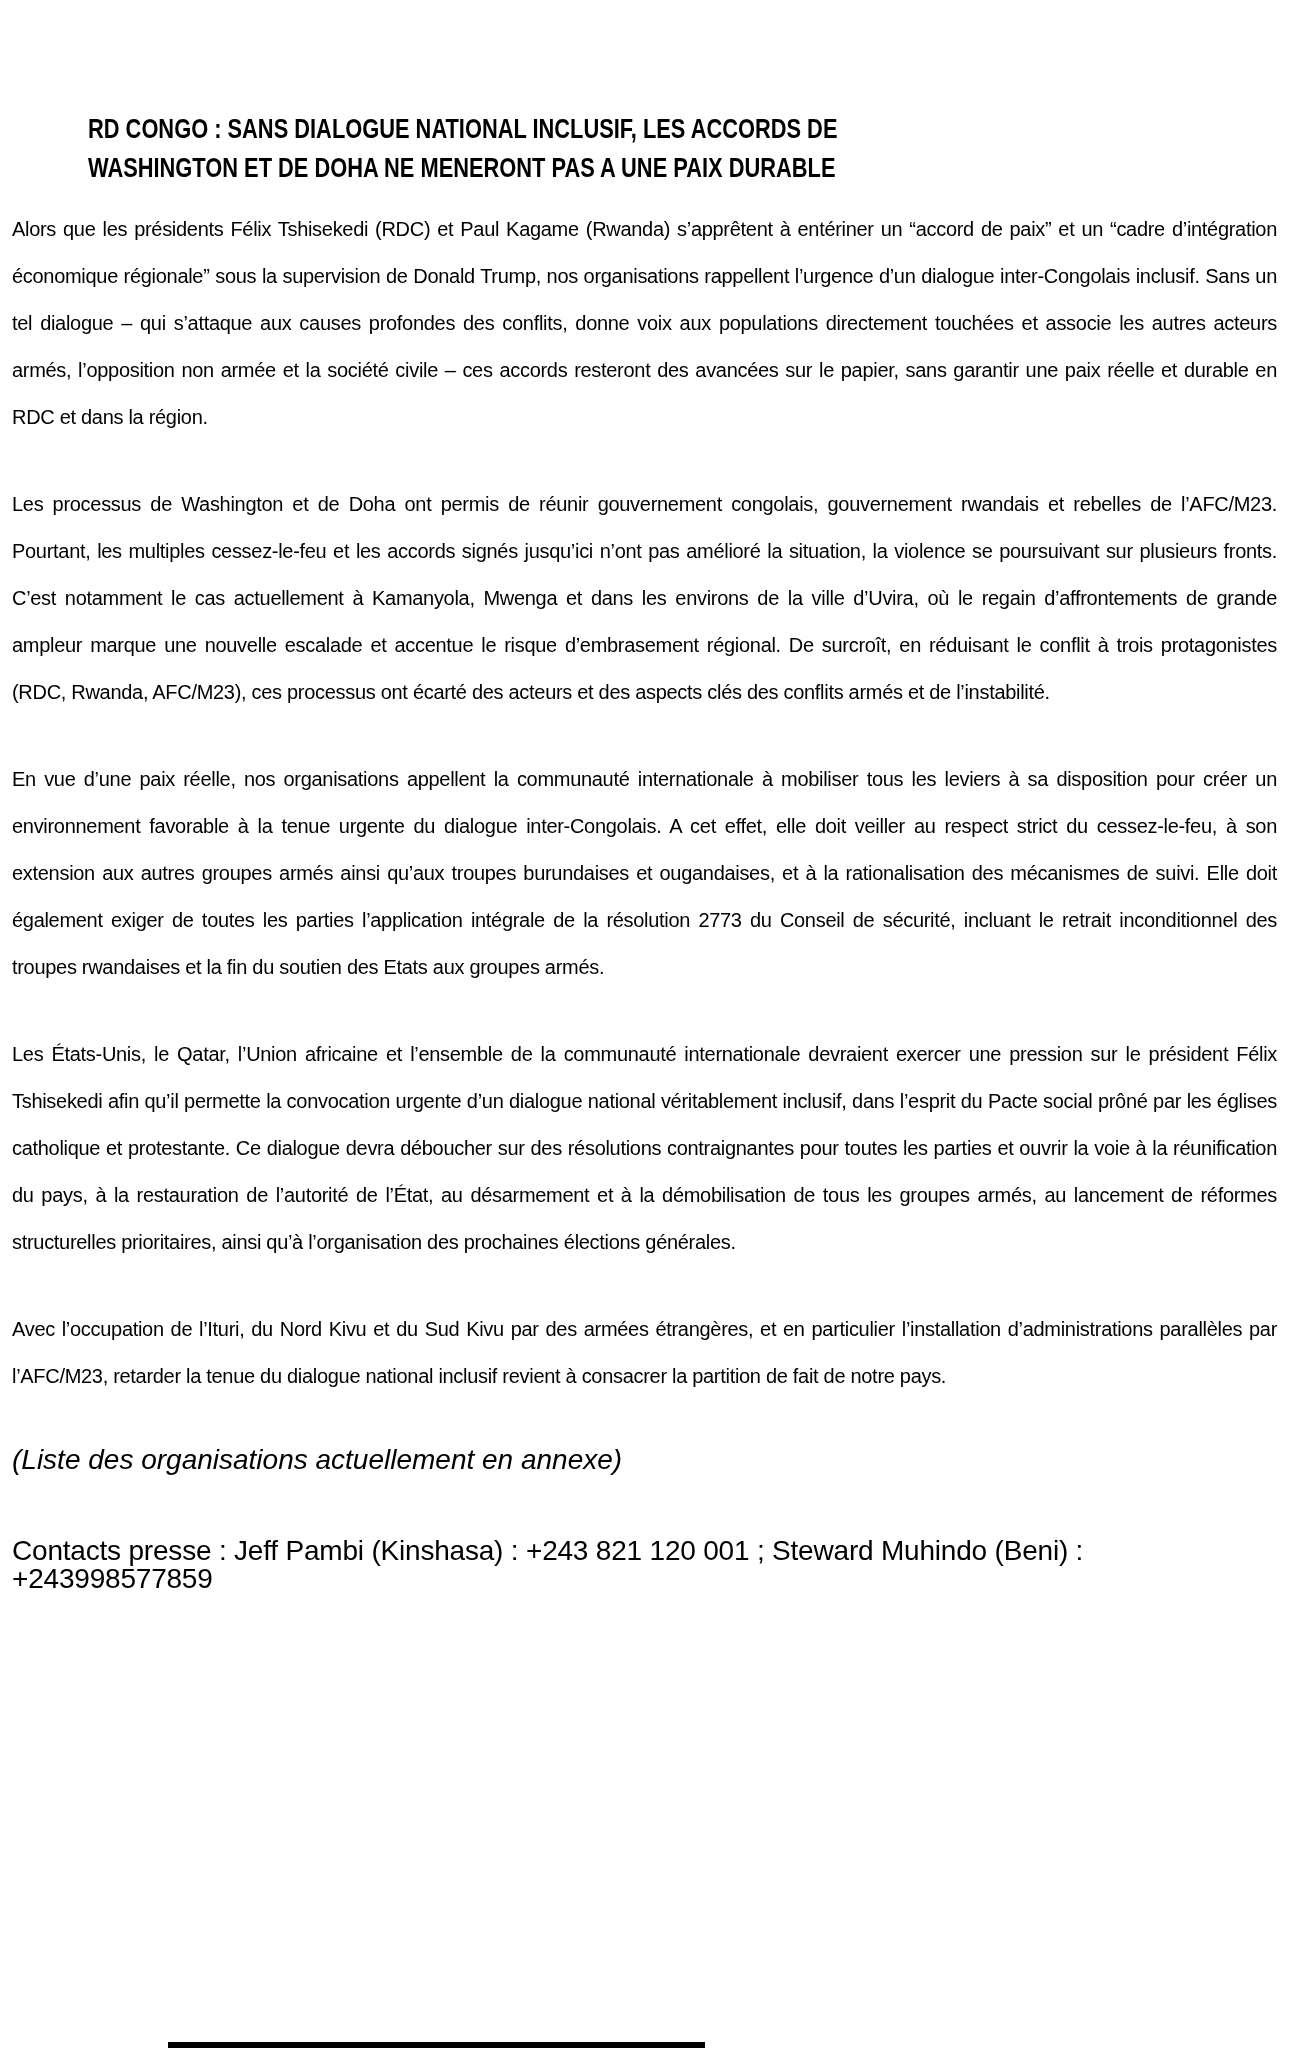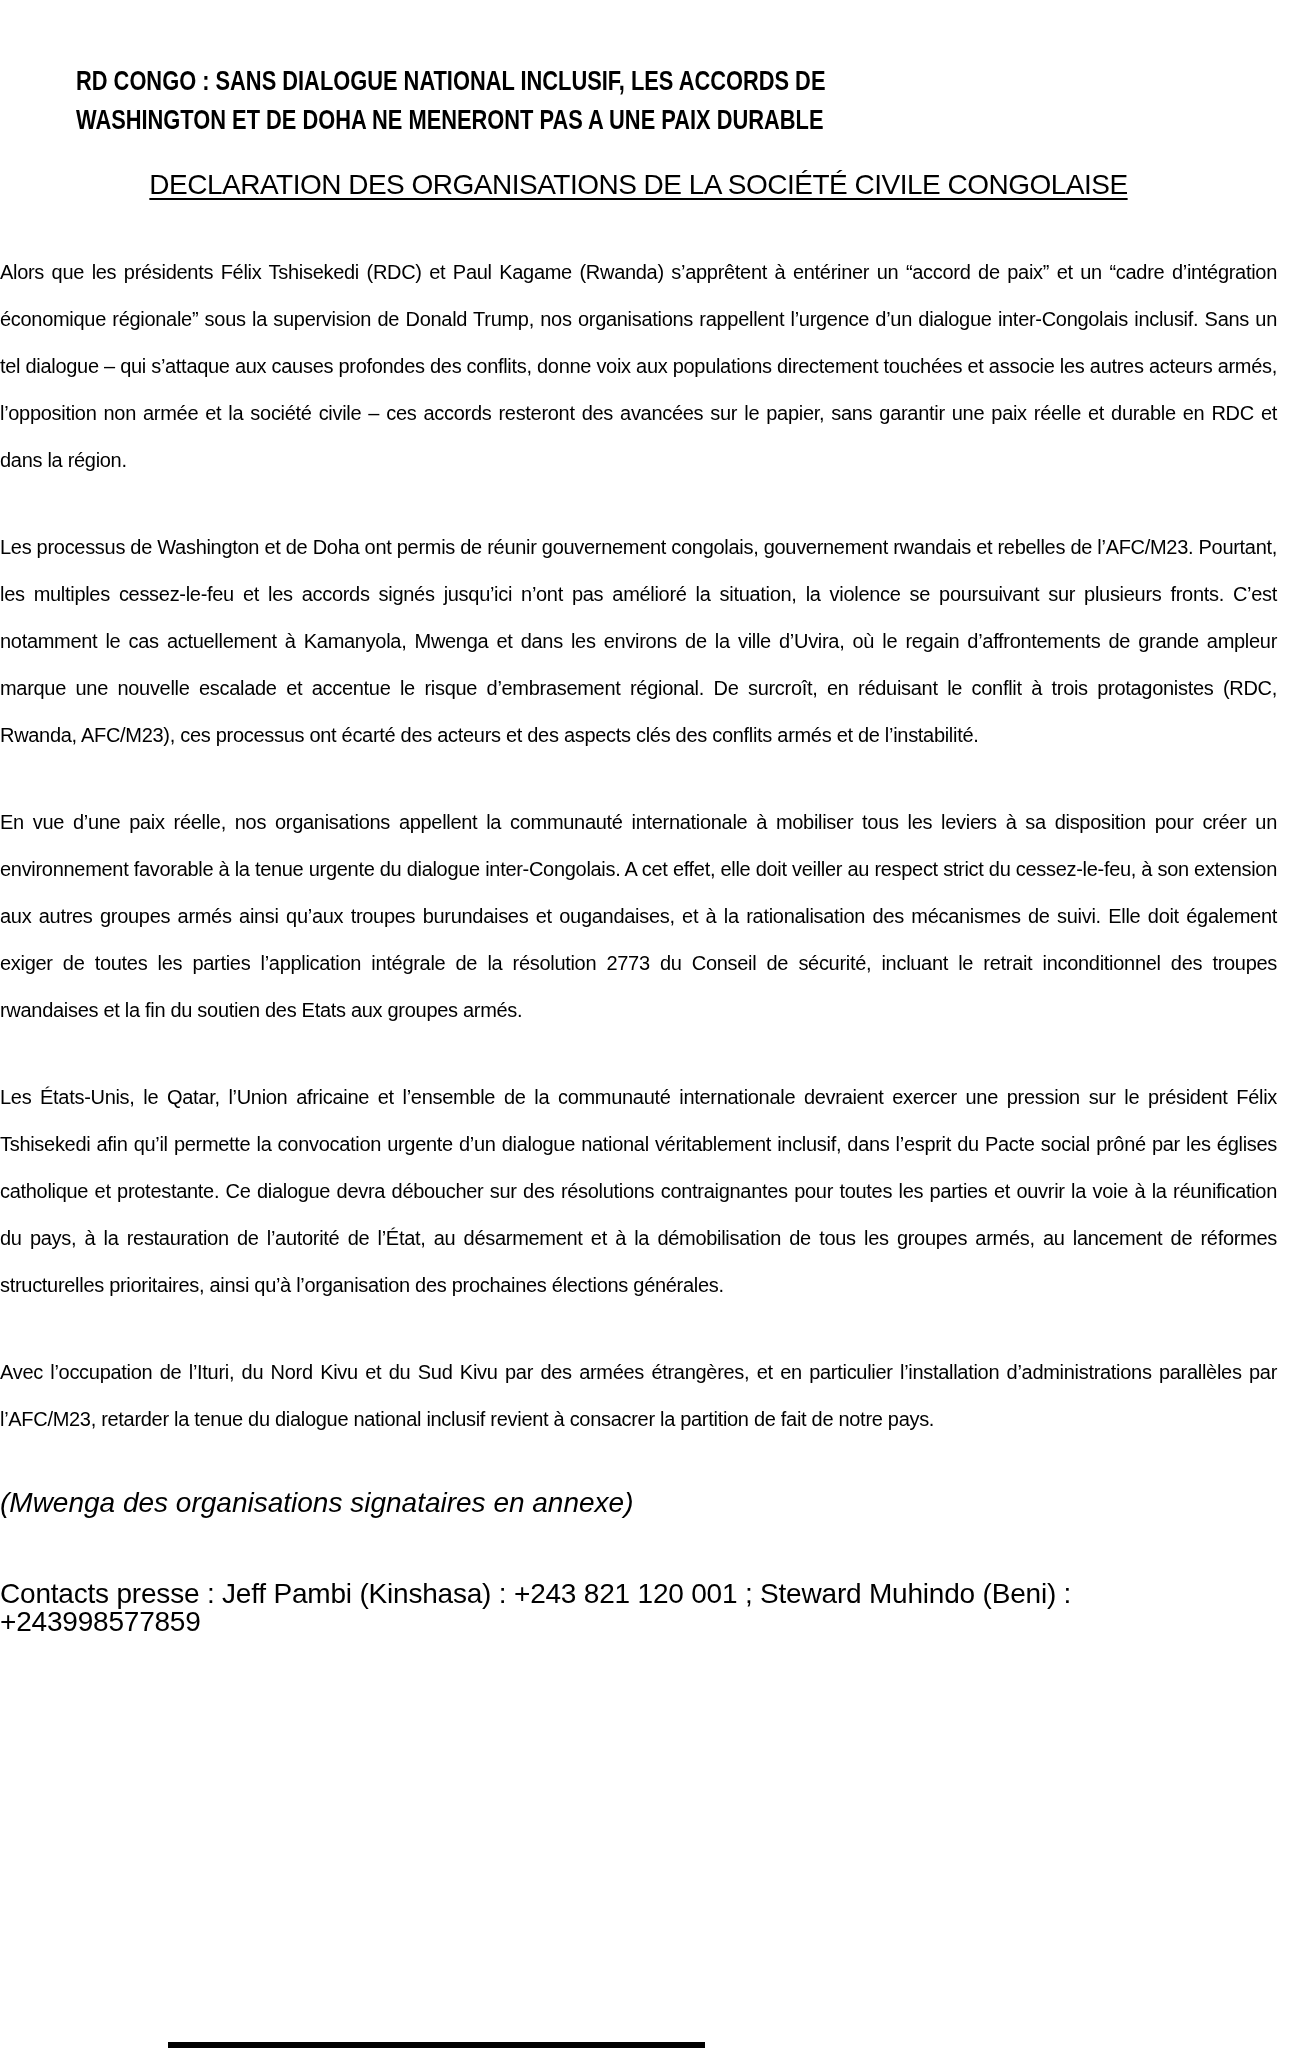--- a/index.html
+++ b/index.html
@@ -9,22 +9,23 @@
   }
   body {
     width: 1291px;
     height: 2048px;
     position: relative;
     font-family: "Liberation Sans", sans-serif;
     color: #000000;
     overflow: hidden;
   }
   .page {
-    padding: 42px 14px 0 0;
+    padding: 42px 14px 0 12px;
     box-sizing: border-box;
+    margin-top: 48px;
   }
   .doc-title {
     font-weight: bold;
     font-size: 28px;
     line-height: 39px;
     margin-left: 76px;
     transform: scaleX(0.78);
     transform-origin: left top;
     white-space: nowrap;
     letter-spacing: 0px;
@@ -75,29 +76,28 @@
 </head>
 <body>
 
 <div class="page">
 
   <h1 class="doc-title">
     <span style="display:block">RD CONGO : SANS DIALOGUE NATIONAL INCLUSIF, LES ACCORDS DE</span>
     <span style="display:block">WASHINGTON ET DE DOHA NE MENERONT PAS A UNE PAIX DURABLE</span>
   </h1>
 
-  <div class="doc-subtitle">DECLARATION DES ORGANISATIONS DE LA SOCIÉTÉ CIVILE CONGOLAISE</div>
 
   <div class="body-text">
     <p>Alors que les présidents Félix Tshisekedi (RDC) et Paul Kagame (Rwanda) s’apprêtent à entériner un “accord de paix” et un “cadre d’intégration économique régionale” sous la supervision de Donald Trump, nos organisations rappellent l’urgence d’un dialogue inter-Congolais inclusif. Sans un tel dialogue – qui s’attaque aux causes profondes des conflits, donne voix aux populations directement touchées et associe les autres acteurs armés, l’opposition non armée et la société civile – ces accords resteront des avancées sur le papier, sans garantir une paix réelle et durable en RDC et dans la région.</p>
     <p>Les processus de Washington et de Doha ont permis de réunir gouvernement congolais, gouvernement rwandais et rebelles de l’AFC/M23. Pourtant, les multiples cessez-le-feu et les accords signés jusqu’ici n’ont pas amélioré la situation, la violence se poursuivant sur plusieurs fronts. C’est notamment le cas actuellement à Kamanyola, Mwenga et dans les environs de la ville d’Uvira, où le regain d’affrontements de grande ampleur marque une nouvelle escalade et accentue le risque d’embrasement régional. De surcroît, en réduisant le conflit à trois protagonistes (RDC, Rwanda, AFC/M23), ces processus ont écarté des acteurs et des aspects clés des conflits armés et de l’instabilité.</p>
     <p>En vue d’une paix réelle, nos organisations appellent la communauté internationale à mobiliser tous les leviers à sa disposition pour créer un environnement favorable à la tenue urgente du dialogue inter-Congolais. A cet effet, elle doit veiller au respect strict du cessez-le-feu, à son extension aux autres groupes armés ainsi qu’aux troupes burundaises et ougandaises, et à la rationalisation des mécanismes de suivi. Elle doit également exiger de toutes les parties l’application intégrale de la résolution 2773 du Conseil de sécurité, incluant le retrait inconditionnel des troupes rwandaises et la fin du soutien des Etats aux groupes armés.</p>
     <p>Les États-Unis, le Qatar, l’Union africaine et l’ensemble de la communauté internationale devraient exercer une pression sur le président Félix Tshisekedi afin qu’il permette la convocation urgente d’un dialogue national véritablement inclusif, dans l’esprit du Pacte social prôné par les églises catholique et protestante. Ce dialogue devra déboucher sur des résolutions contraignantes pour toutes les parties et ouvrir la voie à la réunification du pays, à la restauration de l’autorité de l’État, au désarmement et à la démobilisation de tous les groupes armés, au lancement de réformes structurelles prioritaires, ainsi qu’à l’organisation des prochaines élections générales.</p>
     <p>Avec l’occupation de l’Ituri, du Nord Kivu et du Sud Kivu par des armées étrangères, et en particulier l’installation d’administrations parallèles par l’AFC/M23, retarder la tenue du dialogue national inclusif revient à consacrer la partition de fait de notre pays.</p>
   </div>
 
-  <p class="annex-note">(Mwenga des organisations signataires en annexe)</p>
+  <p class="annex-note">(Liste des organisations actuellement en annexe)</p>
 
   <p class="press-contacts">Contacts presse : Jeff Pambi (Kinshasa) : +243 821 120 001 ; Steward Muhindo (Beni) : +243998577859</p>
 
 </div>
 
 <div class="page-edge-artifact"></div>
 
 </body></html>

